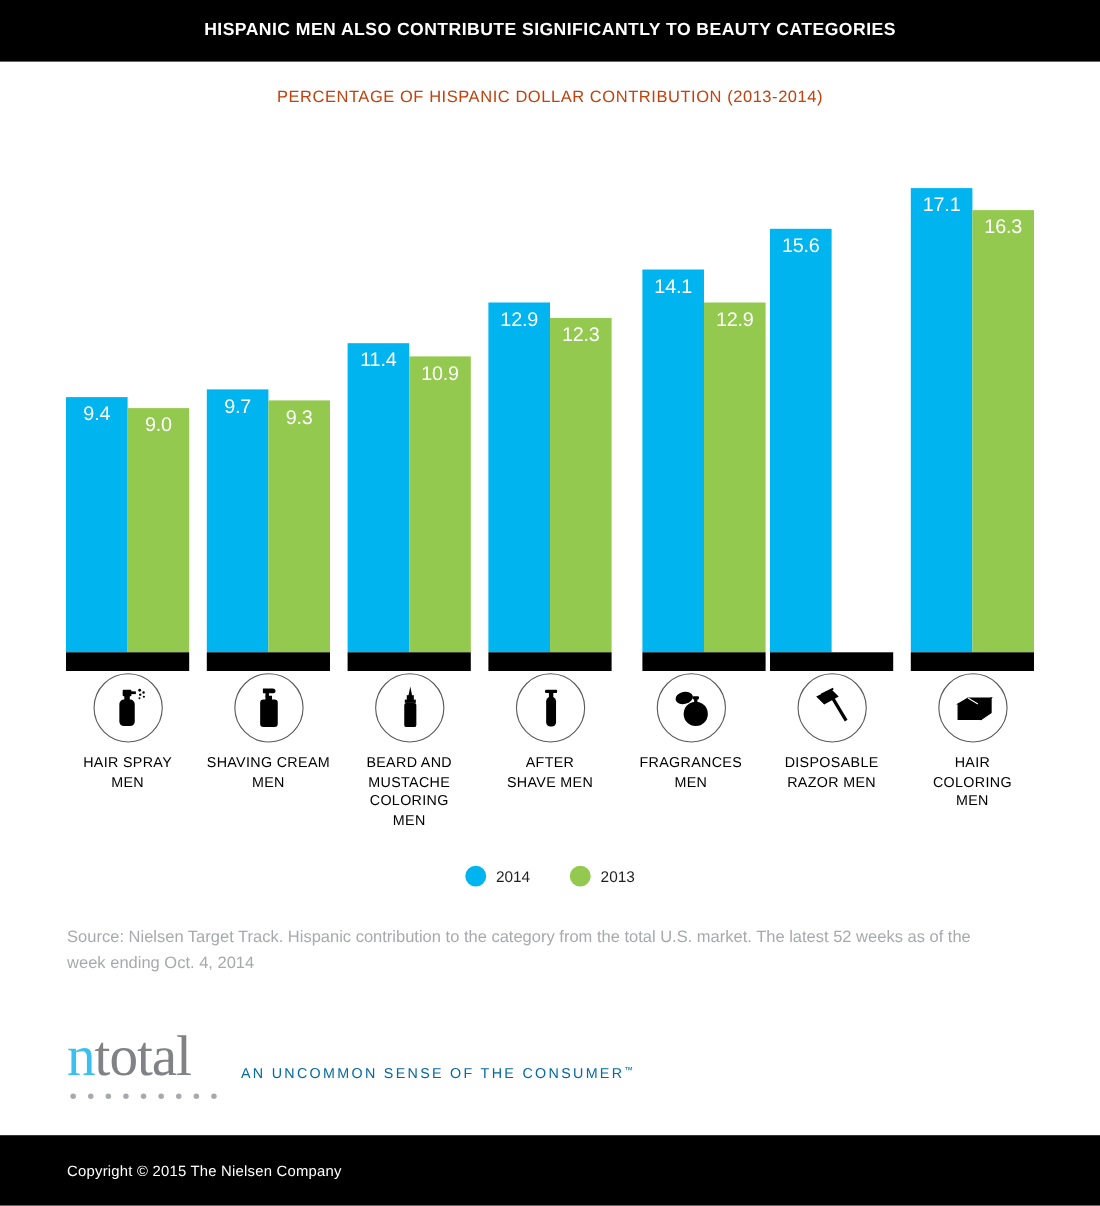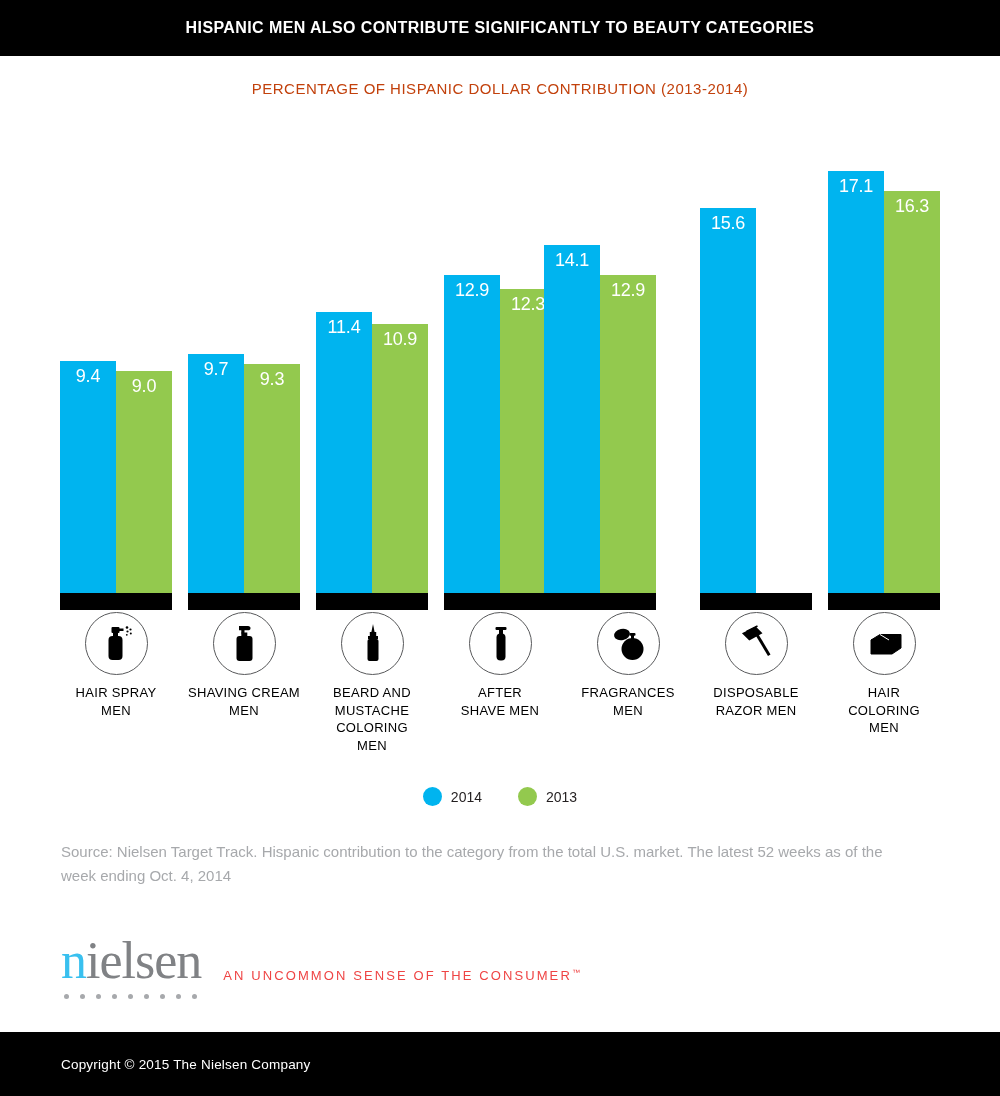--- a/index.html
+++ b/index.html
@@ -144,21 +144,21 @@
     gap:11px;
     padding-left:3px;
   }
   #logo-dots span{
     width:5px; height:5px; border-radius:50%;
     background:#a7a9ac;
     display:block;
   }
   #logo-tagline{
     font-size:13px;
-    color:#ef4444;
+    color:#0369a1;
     letter-spacing:2.1px;
     padding-bottom:16px;
     white-space:nowrap;
   }
   #logo-tagline sup{ font-size:8px; letter-spacing:0; }
 
   
   #footer-bar{
     position:absolute;
     left:0; bottom:0; width:1000px; height:64px;
@@ -219,21 +219,21 @@
       <div class="bars-wrap">
         <div class="bar blue" style="height: 318.351px;">
           <div class="bar-value">12.9</div>
         </div>
         <div class="bar green" style="height: 303.544px;">
           <div class="bar-value">12.3</div>
         </div>
       </div>
       <div class="bar-base"></div>
     </div>
-    <div class="bar-group" style="left: 544px;">
+    <div class="bar-group" style="left: 584px;">
       <div class="bars-wrap">
         <div class="bar blue" style="height: 347.965px;">
           <div class="bar-value">14.1</div>
         </div>
         <div class="bar green" style="height: 318.351px;">
           <div class="bar-value">12.9</div>
         </div>
       </div>
       <div class="bar-base"></div>
     </div>
@@ -372,21 +372,21 @@
     <div class="legend-item">
       <span class="legend-dot" style="background: rgb(147, 201, 78);"></span>
       <span class="legend-label">2013</span>
     </div>
   </div>
 
 <div id="source-text">Source: Nielsen Target Track. Hispanic contribution to the category from the total U.S. market. The latest 52 weeks as of the week ending  Oct. 4, 2014</div>
 
 <div id="logo-block">
   <div id="logo-mark">
-    <div id="logo-word"><span class="n-blue">n</span><span>ielsen</span></div>
+    <div id="logo-word"><span class="n-blue">n</span><span>total</span></div>
     <div id="logo-dots">
       <span></span>
       <span></span>
       <span></span>
       <span></span>
       <span></span>
       <span></span>
       <span></span>
       <span></span>
       <span></span>

